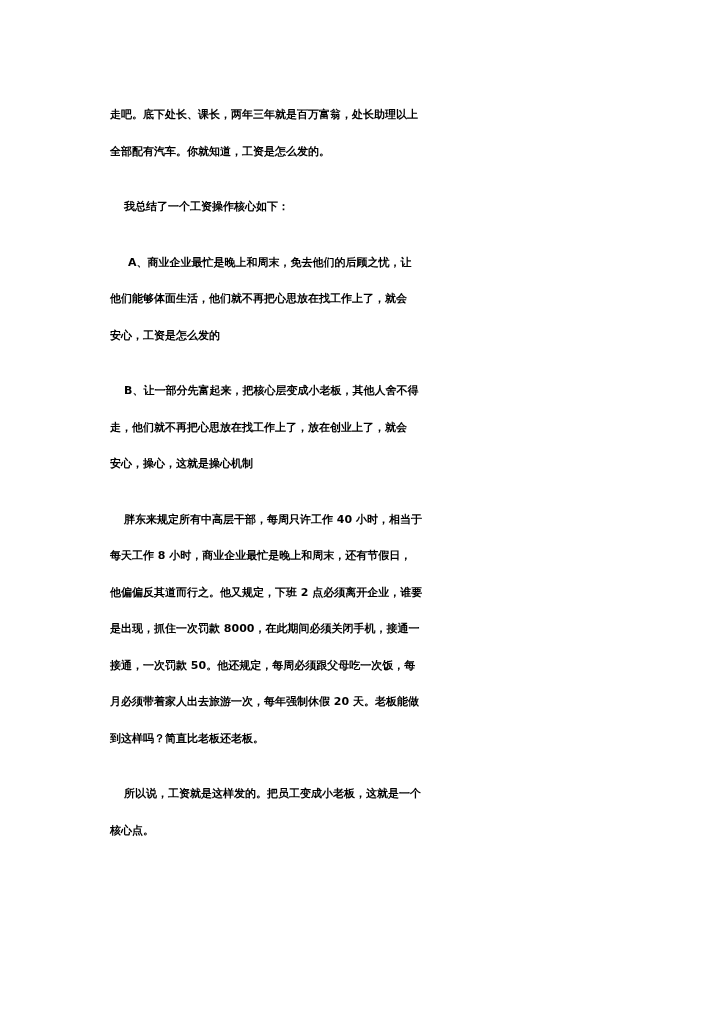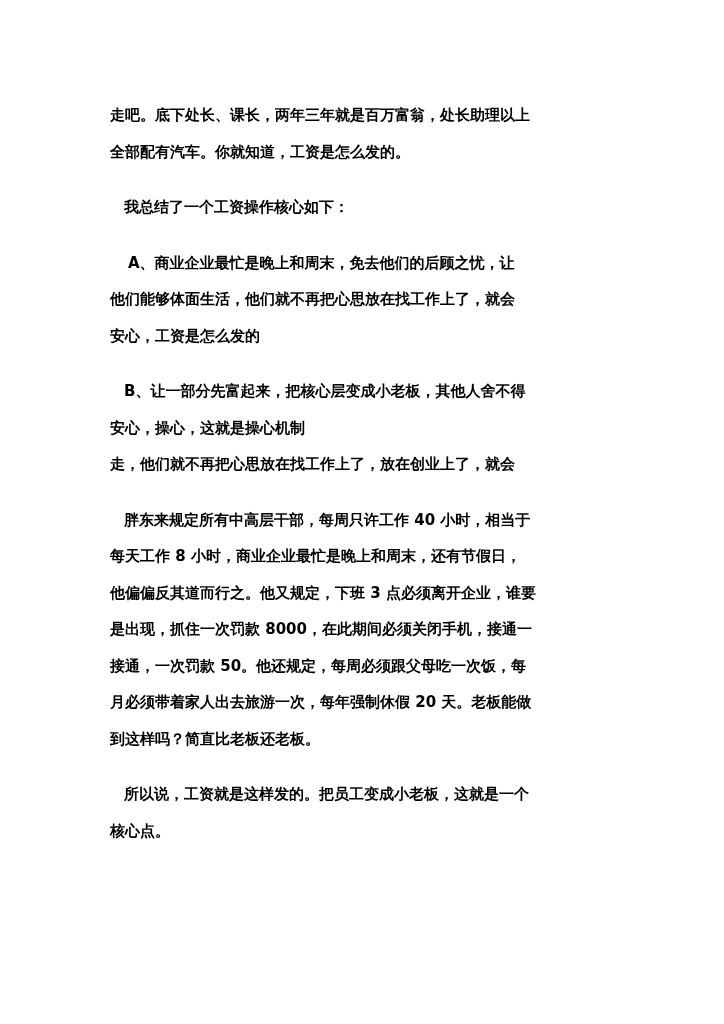--- a/index.html
+++ b/index.html
@@ -16,21 +16,21 @@
       color: #000000;
     }
     .page {
       position: absolute;
       left: 110px;
       top: 97px;
       width: 506px;
     }
     .para {
       margin: 0;
-      font-size: 15px;
+      font-size: 11px;
       font-weight: bold;
       line-height: 36.5px;
       letter-spacing: 0px;
       text-align: justify;
       word-break: break-all;
     }
     .line {
       display: block;
       white-space: nowrap;
       height: 36.5px;
@@ -63,30 +63,30 @@
   <div class="para">
     <span class="line indent-2">A、商业企业最忙是晚上和周末，免去他们的后顾之忧，让</span>
     <span class="line">他们能够体面生活，他们就不再把心思放在找工作上了，就会</span>
     <span class="line">安心，工资是怎么发的</span>
   </div>
 
   <div class="gap"></div>
 
   <div class="para">
     <span class="line indent-1">B、让一部分先富起来，把核心层变成小老板，其他人舍不得</span>
+    <span class="line">走，他们就不再把心思放在找工作上了，放在创业上了，就会</span>
     <span class="line">安心，操心，这就是操心机制</span>
-    <span class="line">走，他们就不再把心思放在找工作上了，放在创业上了，就会</span>
   </div>
 
   <div class="gap"></div>
 
   <div class="para">
     <span class="line indent-1">胖东来规定所有中高层干部，每周只许工作 40 小时，相当于</span>
     <span class="line">每天工作 8 小时，商业企业最忙是晚上和周末，还有节假日，</span>
-    <span class="line">他偏偏反其道而行之。他又规定，下班 3 点必须离开企业，谁要</span>
+    <span class="line">他偏偏反其道而行之。他又规定，下班 2 点必须离开企业，谁要</span>
     <span class="line">是出现，抓住一次罚款 8000，在此期间必须关闭手机，接通一</span>
     <span class="line">接通，一次罚款 50。他还规定，每周必须跟父母吃一次饭，每</span>
     <span class="line">月必须带着家人出去旅游一次，每年强制休假 20 天。老板能做</span>
     <span class="line">到这样吗？简直比老板还老板。</span>
   </div>
 
   <div class="gap"></div>
 
   <div class="para">
     <span class="line indent-1">所以说，工资就是这样发的。把员工变成小老板，这就是一个</span>

